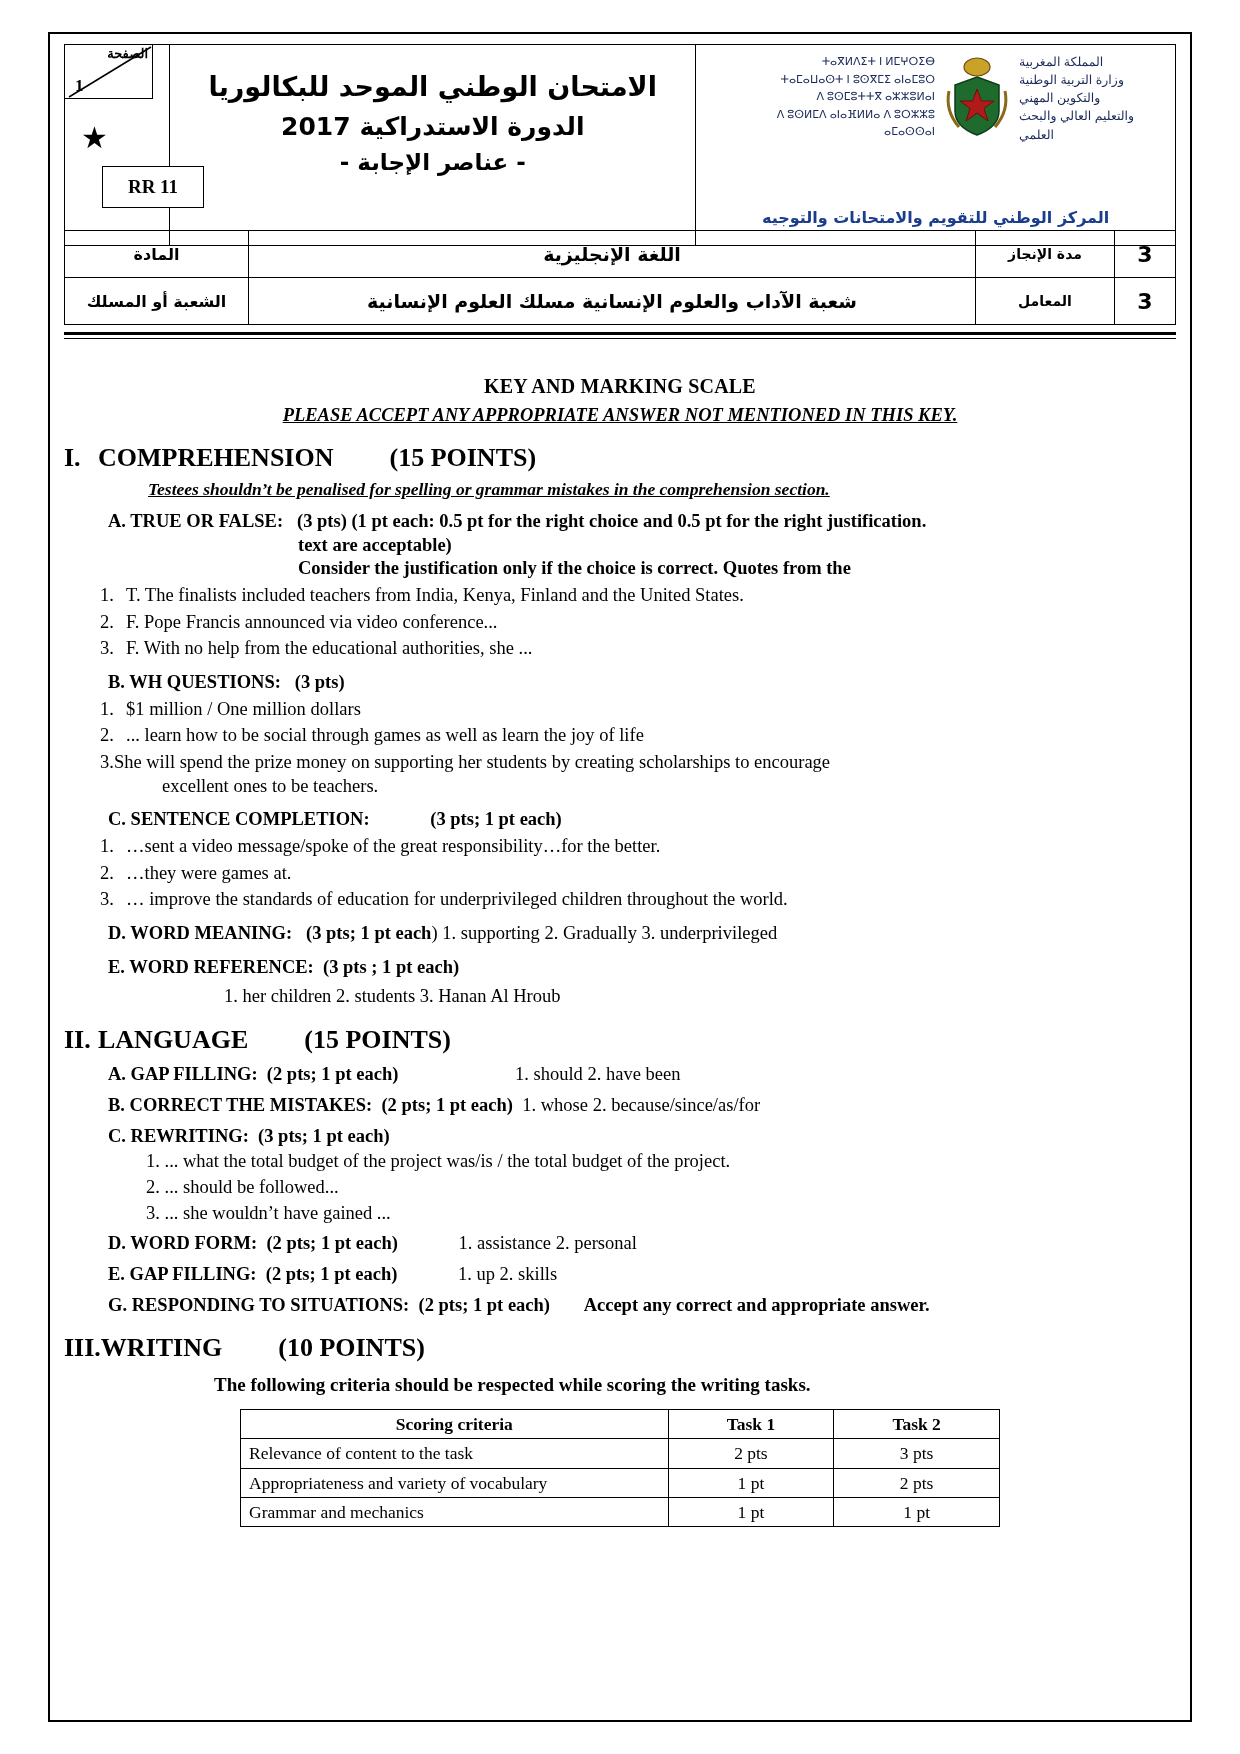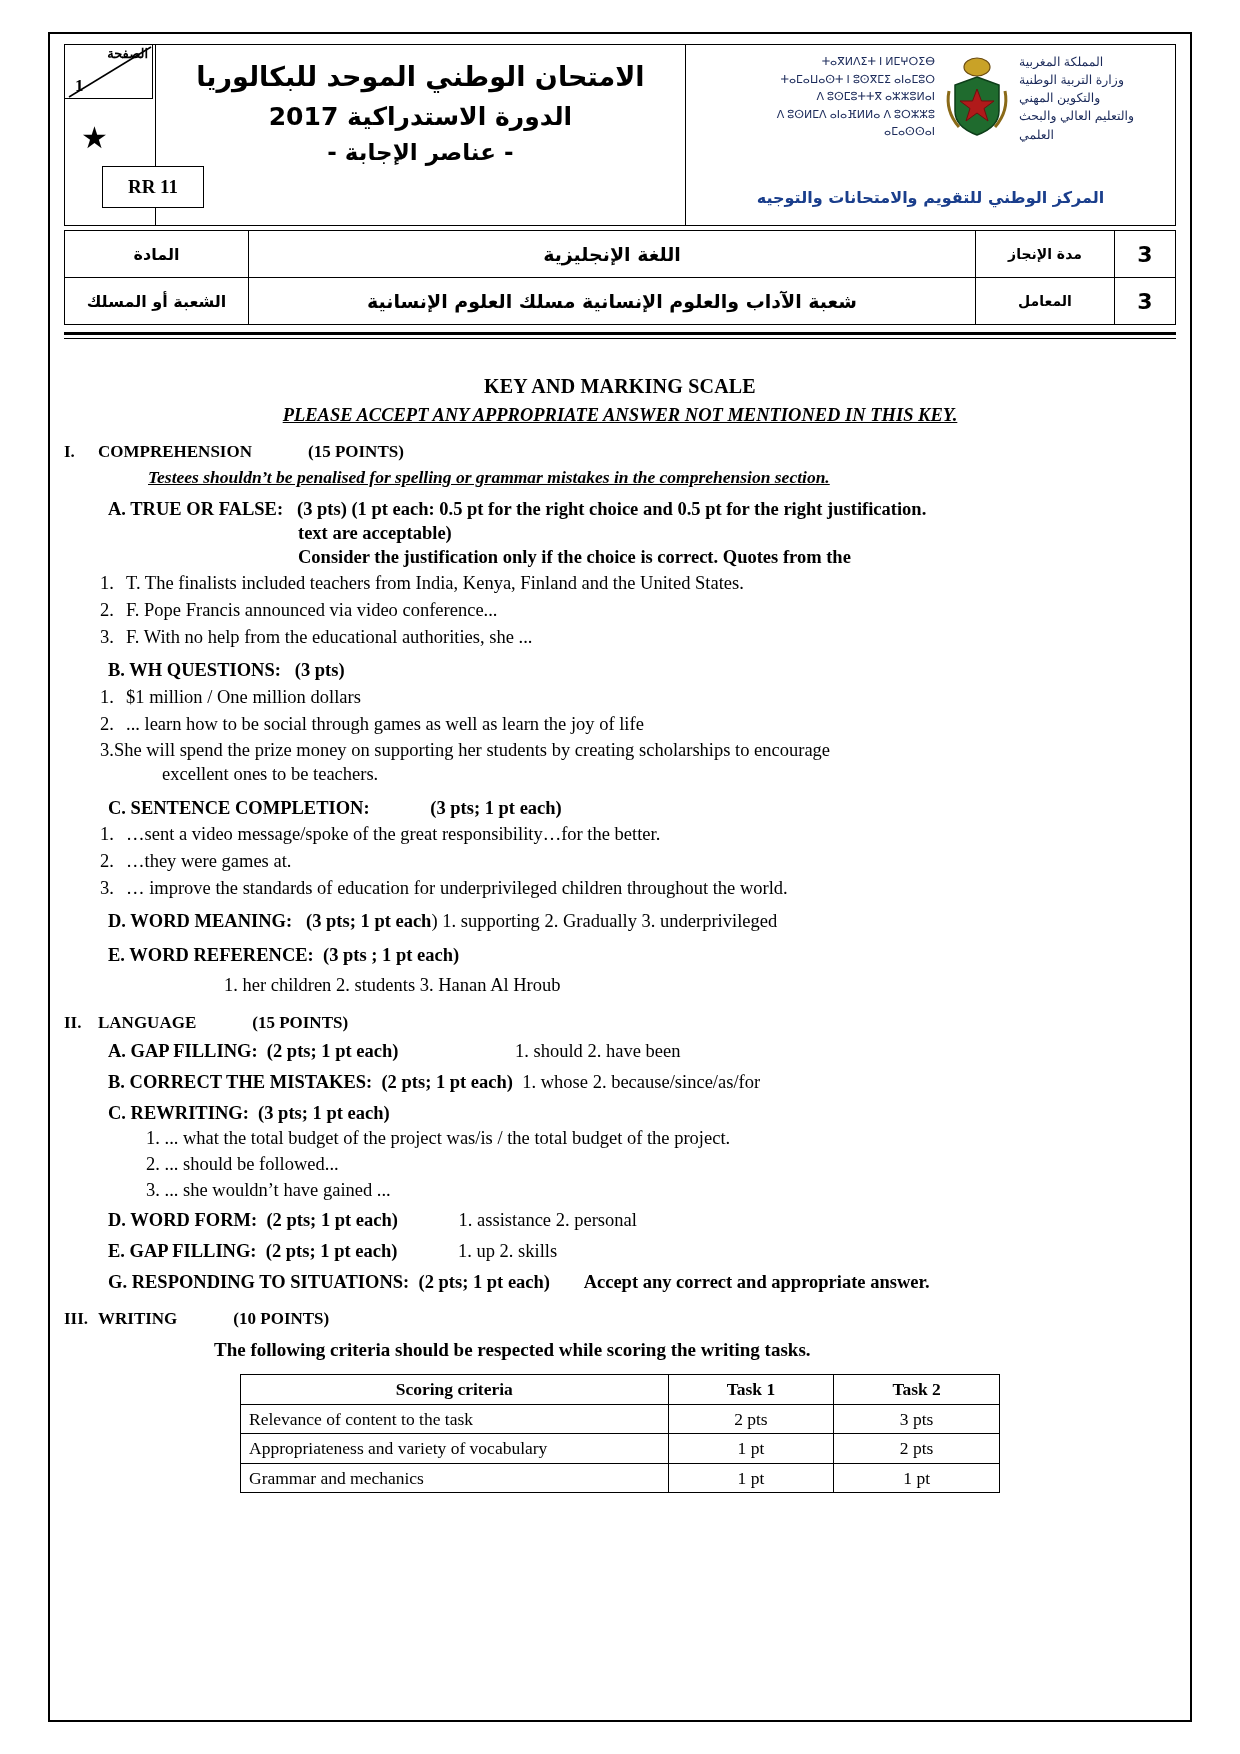--- a/index.html
+++ b/index.html
@@ -33,21 +33,21 @@
   .header-table {
     position: absolute;
     left: 14px;
     top: 10px;
     width: 1112px;
     border-collapse: collapse;
   }
   .header-table td {
     border: 1.5px solid #000;
     vertical-align: top;
-    padding: 0;
+    padding: 10px;
   }
   .cell-corner { width: 90px; height: 180px; position: relative; }
   .cell-title  { width: 530px; height: 180px; position: relative; }
   .cell-logo   { width: 490px; height: 180px; position: relative; }
 
   .page-num-box {
     position: absolute;
     left: 0; top: 0;
     width: 88px; height: 54px;
     border-right: 1.5px solid #000;
@@ -203,21 +203,21 @@
   .key-note {
     text-align: center;
     font-style: italic;
     font-weight: bold;
     text-decoration: underline;
     font-size: 18.5px;
     margin-top: 4px;
   }
   .sec-head {
     font-weight: bold;
-    font-size: 17px;
+    font-size: 26px;
     margin-top: 14px;
   }
   .sec-head .numeral { display: inline-block; min-width: 34px; }
   .italic-note {
     font-style: italic;
     font-weight: bold;
     text-decoration: underline;
     font-size: 17.5px;
     margin-top: 3px;
     margin-left: 84px;

